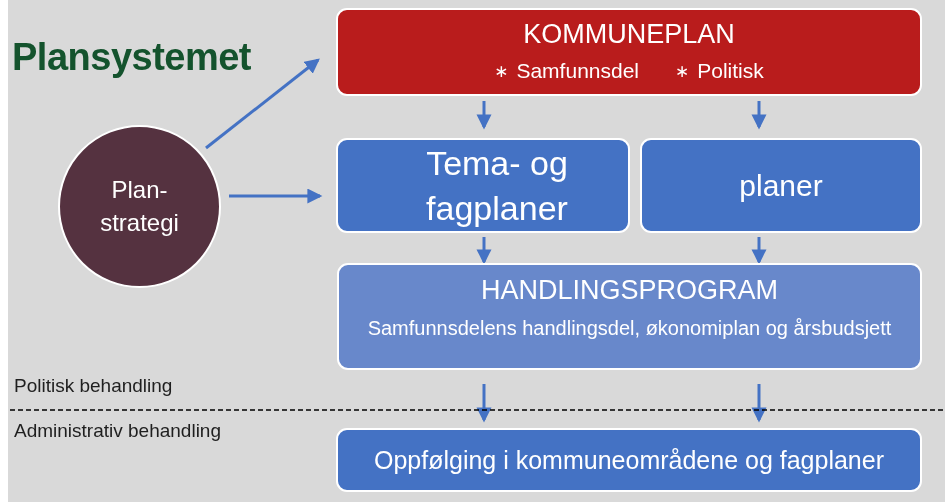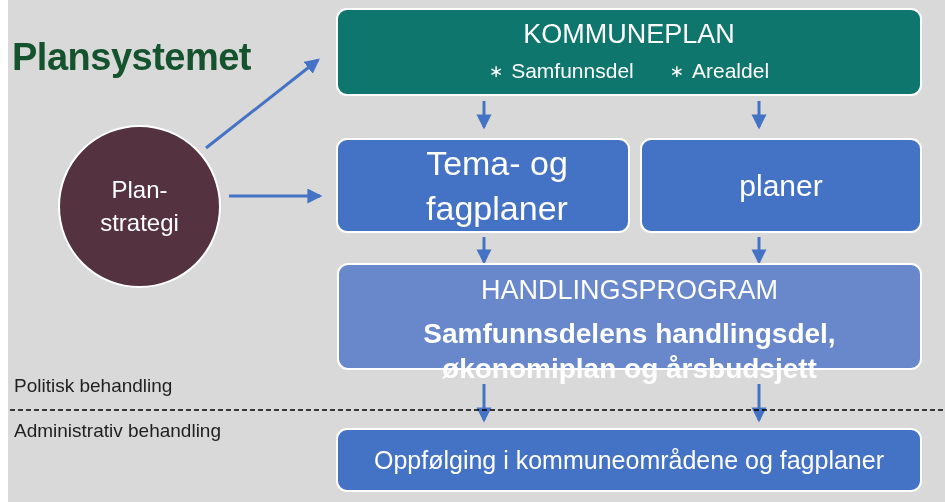--- a/index.html
+++ b/index.html
@@ -57,21 +57,21 @@
     box-sizing: border-box;
     border: 2px solid #ffffff;
     border-radius: 11px;
     color: #ffffff;
     display: flex;
     flex-direction: column;
     align-items: center;
     justify-content: center;
     text-align: center;
   }
-  .box-dark   { background: #0f766e; }
+  .box-dark   { background: #b91c1c; }
   .box-medium { background: #4472c4; }
   .box-light  { background: #6888cb; }
 
   #box-kommuneplan {
     left: 336px; top: 8px;
     width: 586px; height: 88px;
     justify-content: flex-start;
     padding-top: 9px;
   }
   #box-kommuneplan .box-heading { font-size: 27px; }
@@ -105,24 +105,23 @@
   }
   #box-handlingsprogram {
     left: 337px; top: 263px;
     width: 585px; height: 107px;
     justify-content: flex-start;
     padding-top: 10px;
   }
   #box-handlingsprogram .box-heading { font-size: 27px; }
   #box-handlingsprogram .box-subtitle {
     margin-top: 10px;
-    font-size: 28px;
+    font-size: 20px;
     line-height: 1.25;
     max-width: 560px;
-    font-weight: bold;
   }
   #box-oppfolging {
     left: 336px; top: 428px;
     width: 586px; height: 64px;
     font-size: 25px;
   }
   .section-label {
     position: absolute;
     left: 14px;
     font-size: 19px;
@@ -165,21 +164,21 @@
 
   <div id="box-kommuneplan" class="box box-dark">
     <div class="box-heading">KOMMUNEPLAN</div>
     <div class="kp-items">
       <span class="kp-item">
         <span class="bullet-asterisk">∗</span>
         <span>Samfunnsdel</span>
       </span>
       <span class="kp-item">
         <span class="bullet-asterisk">∗</span>
-        <span>Arealdel</span>
+        <span>Politisk</span>
       </span>
     </div>
   </div>
 
   <div id="box-tema" class="box box-medium">
     <span>Tema- og</span>
     <span>fagplaner</span>
   </div>
 
   <div id="box-regulering" class="box box-medium">

